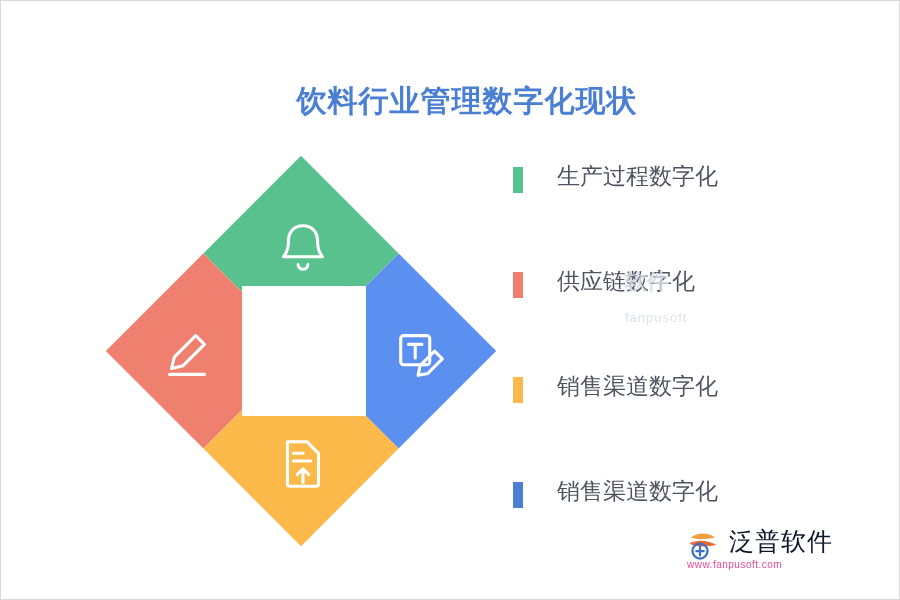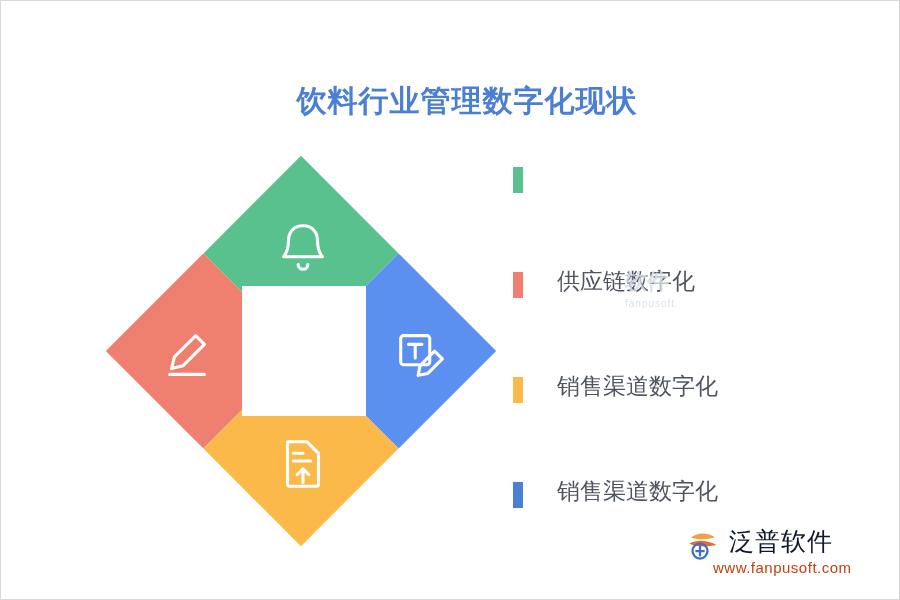--- a/index.html
+++ b/index.html
@@ -111,24 +111,24 @@
     left: 624px;
     top: 266px;
     color: #d6dde6;
     font-size: 22px;
     font-weight: bold;
     opacity: 0.85;
     pointer-events: none;
   }
   #watermark-mid .wm-sub {
     display: block;
-    font-size: 10px;
+    font-size: 13px;
     font-weight: normal;
     letter-spacing: 1px;
-    margin-top: 1px;
+    margin-top: 13px;
   }
   
   #logo {
     position: absolute;
     right: 24px;
     bottom: 18px;
     width: 190px;
     height: 56px;
   }
   #logo-mark {
@@ -144,24 +144,23 @@
     top: 0;
     font-size: 25px;
     font-weight: normal;
     color: #0f172a;
     letter-spacing: 1px;
   }
   #logo-url {
     position: absolute;
     left: 2px;
     top: 34px;
-    font-size: 15px;
-    color: #c2410c;
+    font-size: 10px;
+    color: #ec4899;
     letter-spacing: 0.5px;
-    margin-left: 26px;
   }
 </style>
 </head>
 <body>
 
 <div id="page">
 
   <div id="title">饮料行业管理数字化现状</div>
 
   <div id="diamond-wrap">
@@ -200,20 +199,21 @@
         <path d="M16 10 h20 l12 12 v32 a2 2 0 0 1 -2 2 H18 a2 2 0 0 1 -2 -2 V12 a2 2 0 0 1 2 -2 z"></path>
         <path d="M22 22 h10 M22 30 h18"></path>
         <path d="M32 52 V38 M26 44 l6 -6 6 6"></path>
       </svg>
     </div>
   </div>
 
   <div id="legend">
     <div class="legend-row">
       <span class="legend-swatch" style="background:#58c18e"></span>
+      <span class="legend-label">生产过程数字化</span>
     </div>
     <div class="legend-row">
       <span class="legend-swatch" style="background:#ef7f6e"></span>
       <span class="legend-label">供应链数字化</span>
     </div>
     <div class="legend-row">
       <span class="legend-swatch" style="background:#fbb949"></span>
       <span class="legend-label">销售渠道数字化</span>
     </div>
     <div class="legend-row">

